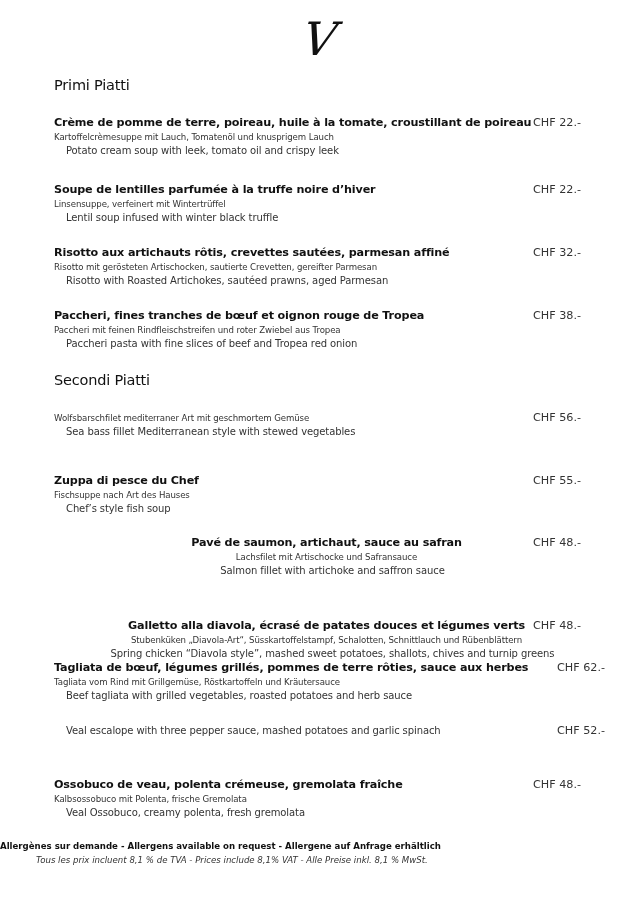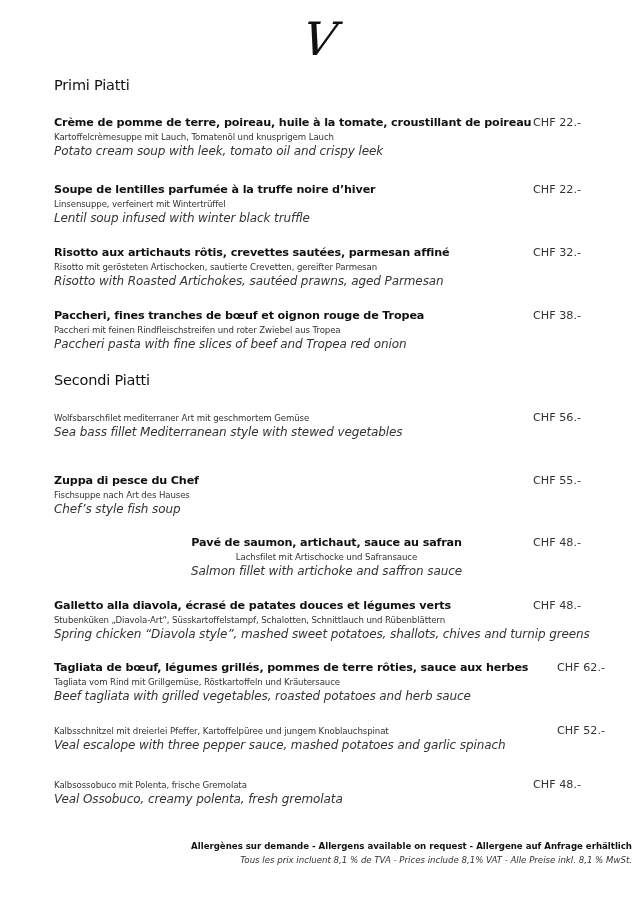--- a/index.html
+++ b/index.html
@@ -18,29 +18,29 @@
     }
     .item { position: absolute; left: 54px; width: 545px; }
     .item-title {
       font-size: 11.2px; font-weight: bold; line-height: 14px; white-space: nowrap;
       letter-spacing: -0.15px; color: #111;
     }
     .item-de {
       font-size: 8.6px; line-height: 14px; color: #333; white-space: nowrap; letter-spacing: -0.1px;
     }
     .item-en {
-      font-size: 12px; line-height: 14px; color: #333; font-style: italic; white-space: nowrap; letter-spacing: -0.1px;
+      font-size: 10px; line-height: 14px; color: #333; white-space: nowrap; letter-spacing: -0.1px; margin-left: 12px;
     }
     .price {
       position: absolute; top: 0; left: 479px; font-size: 11.2px; line-height: 14px;
       color: #333; white-space: nowrap;
     }
     .price.shift { left: 483px; margin-left: 20px; }
     .footer {
-      position: absolute; left: 0; width: 632px; text-align: right;
+      position: absolute; left: 0; width: 632px; text-align: left;
     }
     .footer-line1 { font-size: 8.6px; font-weight: bold; line-height: 14px; color: #111; }
     .footer-line2 { font-size: 8.6px; font-style: italic; line-height: 14px; color: #333; padding-left: 36px; }
   </style>
 </head>
 <body>
 
 <div class="logo">V</div>
 
 <div class="section-title" style="top:77px;">Primi Piatti</div>
@@ -88,41 +88,41 @@
   <div class="price">CHF 55.-</div>
 </div>
 
 <div class="item" style="top:536px;text-align:center;">
   <div class="item-title">Pavé de saumon, artichaut, sauce au safran</div>
   <div class="item-de">Lachsfilet mit Artischocke und Safransauce</div>
   <div class="item-en">Salmon fillet with artichoke and saffron sauce</div>
   <div class="price">CHF 48.-</div>
 </div>
 
-<div class="item" style="top:599px;">
+<div class="item" style="top:619px;text-align:center;">
   <div class="item-title">Galletto alla diavola, écrasé de patates douces et légumes verts</div>
   <div class="item-de">Stubenküken „Diavola-Art“, Süsskartoffelstampf, Schalotten, Schnittlauch und Rübenblättern</div>
   <div class="item-en">Spring chicken “Diavola style”, mashed sweet potatoes, shallots, chives and turnip greens</div>
   <div class="price">CHF 48.-</div>
 </div>
 
 <div class="item" style="top:661px;">
   <div class="item-title">Tagliata de bœuf, légumes grillés, pommes de terre rôties, sauce aux herbes</div>
   <div class="item-de">Tagliata vom Rind mit Grillgemüse, Röstkartoffeln und Kräutersauce</div>
   <div class="item-en">Beef tagliata with grilled vegetables, roasted potatoes and herb sauce</div>
   <div class="price shift">CHF 62.-</div>
 </div>
 
 <div class="item" style="top:724px;">
-  <div class="item-de">Kalbsschnitzel mit dreierlei Pfeffer, Kartoffelpüree und jungem Knoblauchspinat</div>
   <div class="item-en">Veal escalope with three pepper sauce, mashed potatoes and garlic spinach</div>
   <div class="price shift">CHF 52.-</div>
 </div>
 
 <div class="item" style="top:778px;">
+  <div class="item-title">Ossobuco de veau, polenta crémeuse, gremolata fraîche</div>
   <div class="item-de">Kalbsossobuco mit Polenta, frische Gremolata</div>
   <div class="item-en">Veal Ossobuco, creamy polenta, fresh gremolata</div>
   <div class="price">CHF 48.-</div>
 </div>
 
 <div class="footer" style="top:839px;">
   <div class="footer-line1">Allergènes sur demande - Allergens available on request - Allergene auf Anfrage erhältlich</div>
   <div class="footer-line2">Tous les prix incluent 8,1 % de TVA - Prices include 8,1% VAT - Alle Preise inkl. 8,1 % MwSt.</div>
 </div>
 

